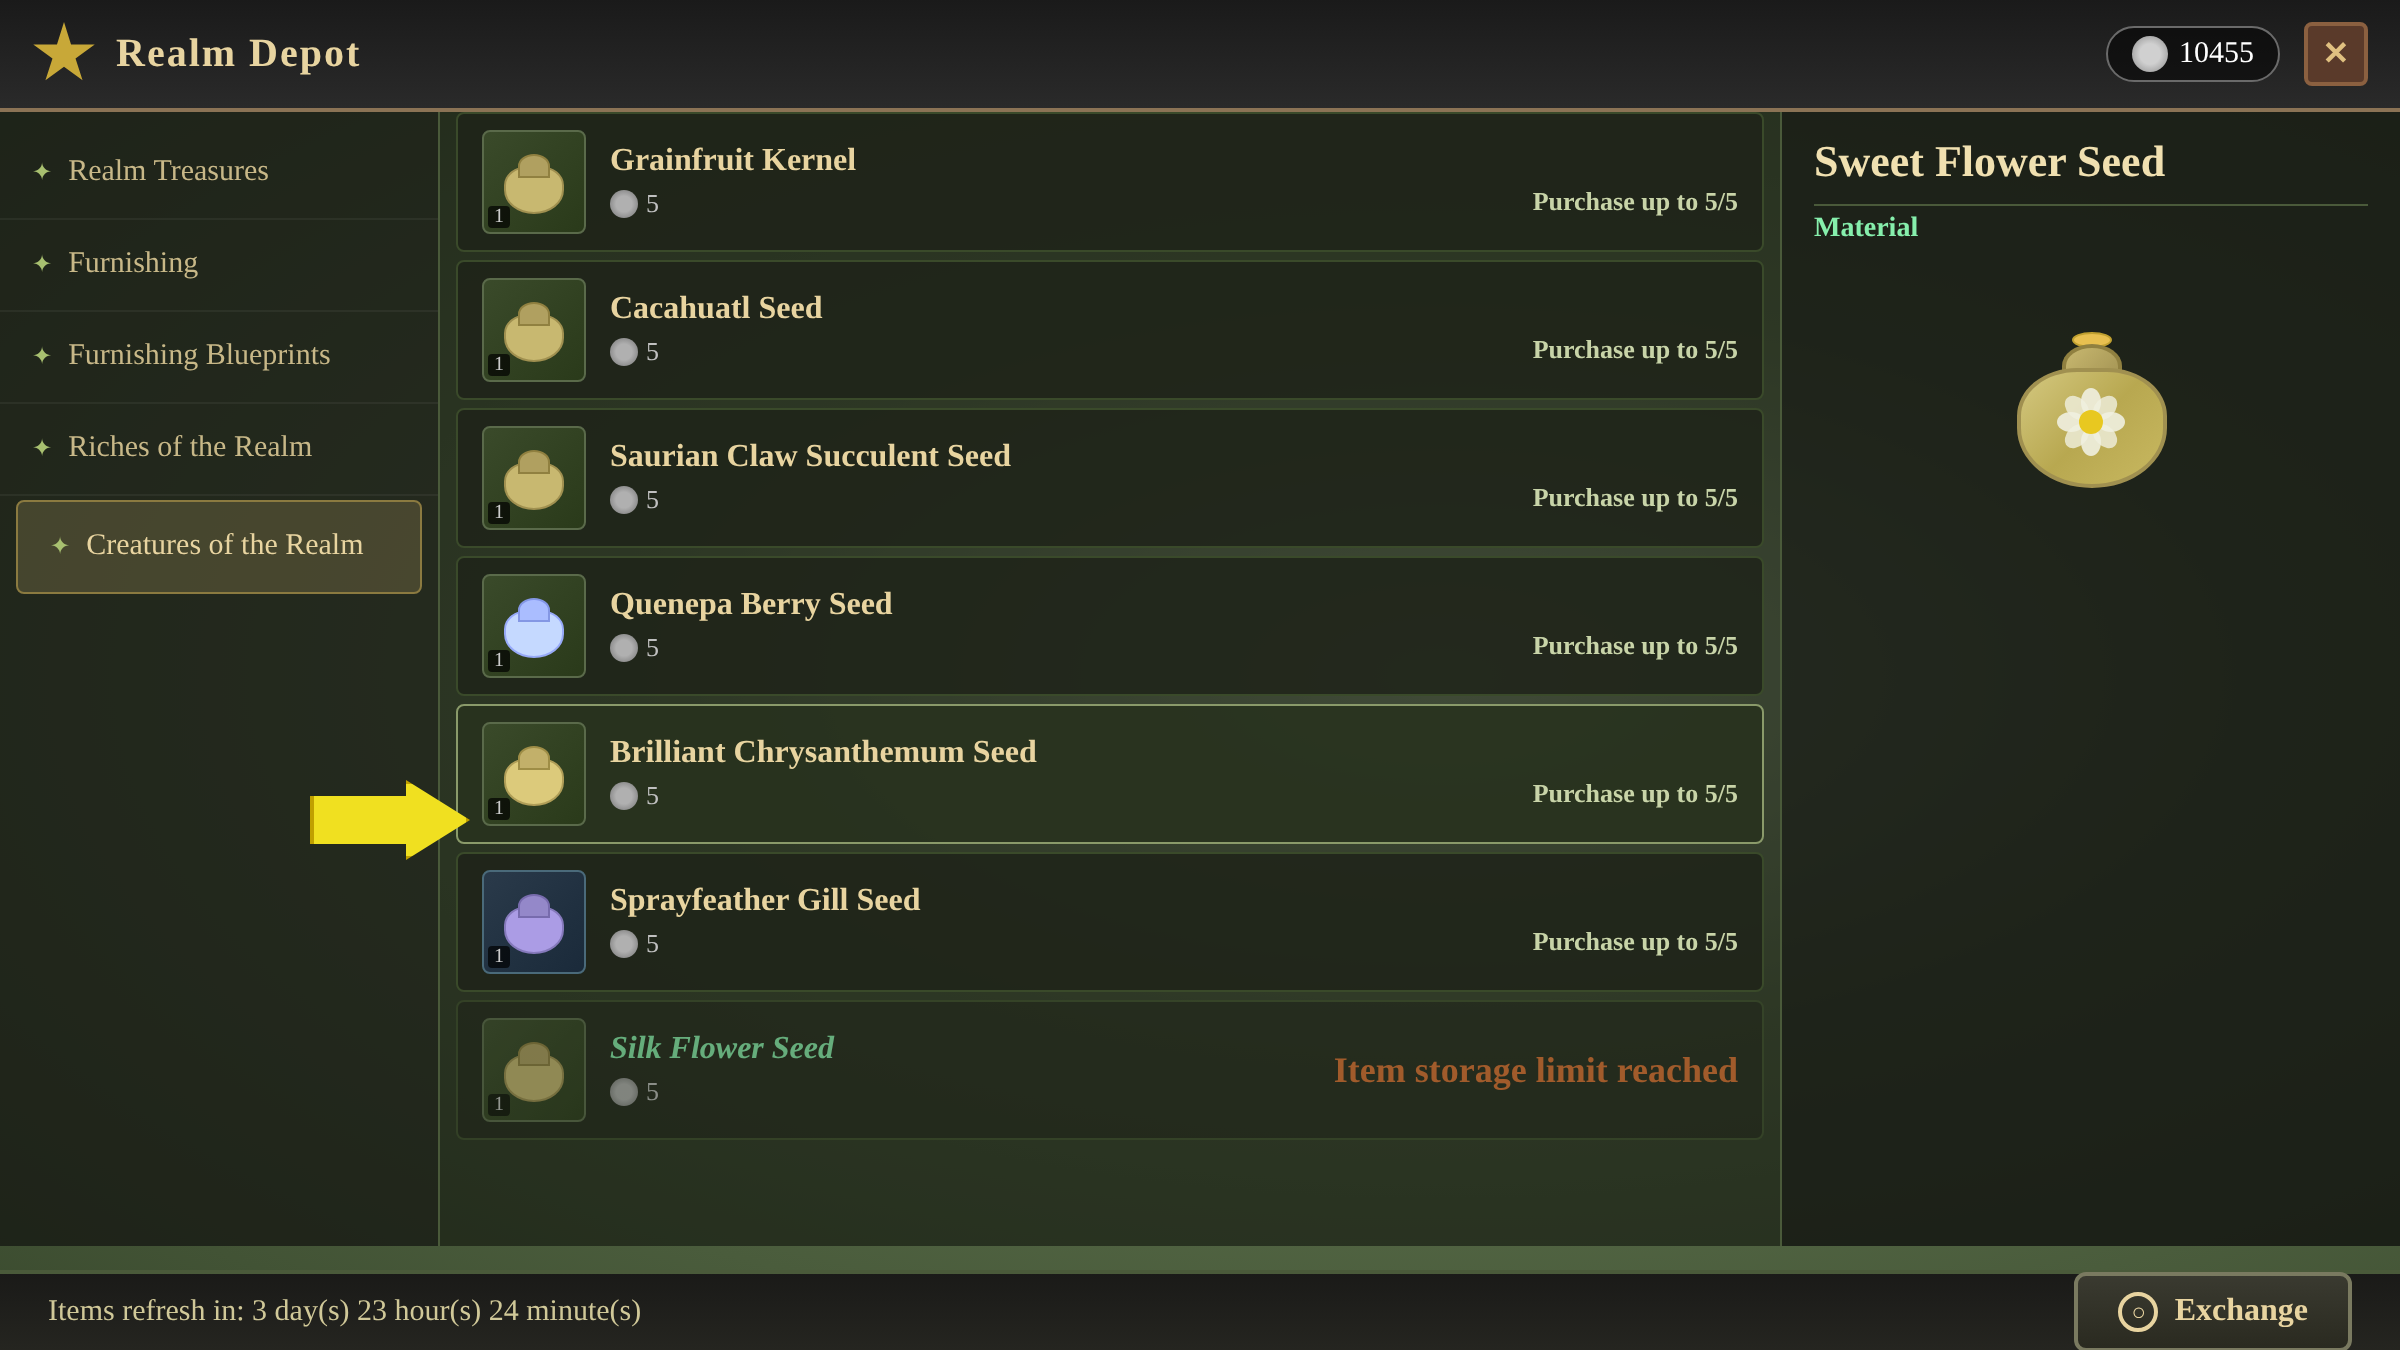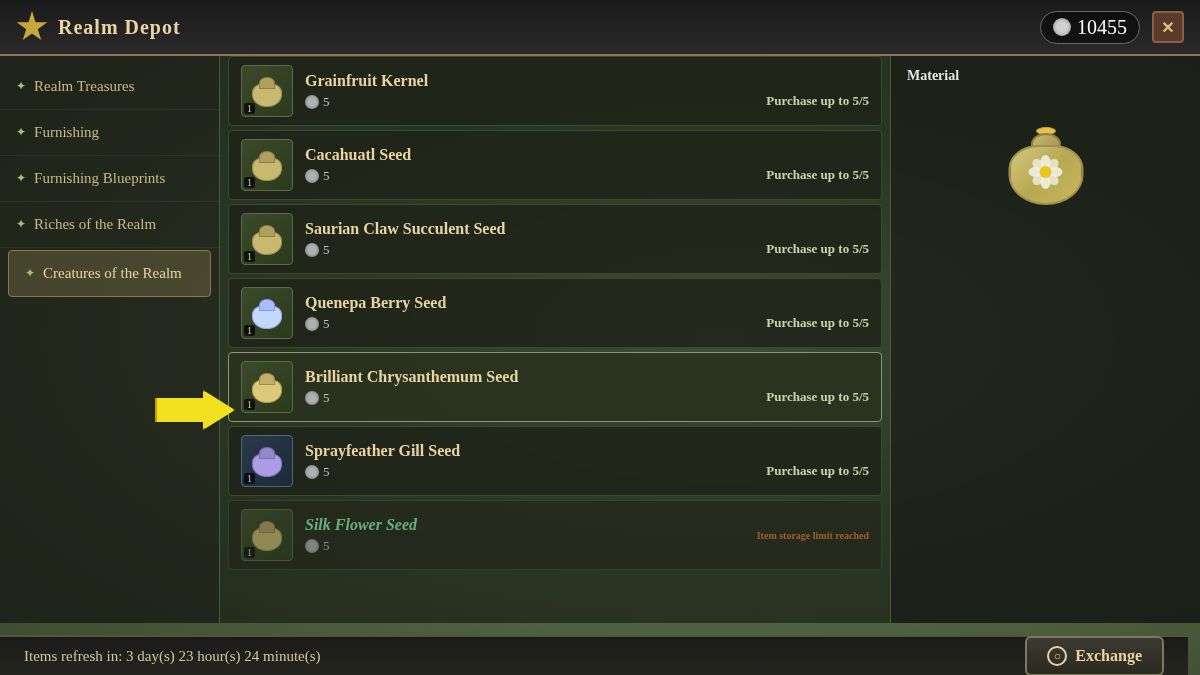--- a/index.html
+++ b/index.html
@@ -72,21 +72,21 @@
 
     .currency-icon {
       width: 18px;
       height: 18px;
       background: radial-gradient(circle, #d0d0d0 40%, #888 100%);
       border-radius: 50%;
     }
 
     .currency-amount {
       color: #ffffff;
-      font-size: 20px;
+      font-size: 15px;
     }
 
     .close-btn {
       width: 32px;
       height: 32px;
       background: #5a3a2a;
       border: 2px solid #8b6040;
       border-radius: 4px;
       display: flex;
       align-items: center;
@@ -249,21 +249,21 @@
     .item-purchase-info {
       color: #c8d4a8;
       font-size: 13px;
       font-weight: bold;
       flex-shrink: 0;
       margin-top: 20px;
     }
 
     .item-storage-limit {
       color: #e07030;
-      font-size: 10px;
+      font-size: 18px;
       font-weight: bold;
       flex-shrink: 0;
     }
 
     
     .seed-bag {
       width: 36px;
       height: 36px;
       position: relative;
     }
@@ -306,21 +306,21 @@
     .detail-title {
       color: #f0e0b0;
       font-size: 22px;
       font-weight: bold;
       margin-bottom: 4px;
       border-bottom: 1px solid #4a5a3a;
       padding-bottom: 8px;
     }
 
     .detail-subtitle {
-      color: #e5e5e5;
+      color: #86efac;
       font-size: 14px;
       margin-bottom: 16px;
       font-weight: bold;
     }
 
     .detail-image-area {
       display: flex;
       justify-content: center;
       margin-bottom: 16px;
     }
@@ -380,21 +380,21 @@
 
     .detail-description {
       color: #c0c8a0;
       font-size: 13px;
       line-height: 1.6;
     }
 
     
     .bottom-bar {
       position: absolute;
-      bottom: 0; left: 0; right: 12px;
+      bottom: 0; left: 0; right: 0;
       height: 40px;
       background: linear-gradient(180deg, #1a1a18 0%, #252520 100%);
       border-top: 2px solid #4a5a3a;
       display: flex;
       align-items: center;
       justify-content: space-between;
       padding: 0 24px;
       z-index: 10;
     }
 
@@ -597,20 +597,21 @@
             <span>5</span>
           </div>
         </div>
         <div class="item-storage-limit">Item storage limit reached</div>
       </div>
 
     </div>
   </div>
 
   <div class="detail-panel">
+    <div class="detail-title">Sweet Flower Seed</div>
     <div class="detail-subtitle">Material</div>
     <div class="detail-image-area">
       <div class="detail-image">
 
         <div class="detail-seed-bag">
           <div class="bag-tie"></div>
           <div class="bag-neck"></div>
           <div class="bag-body">
 
             <svg width="40" height="40" style="position:absolute; top:5px; left:50%; transform:translateX(-50%);">

